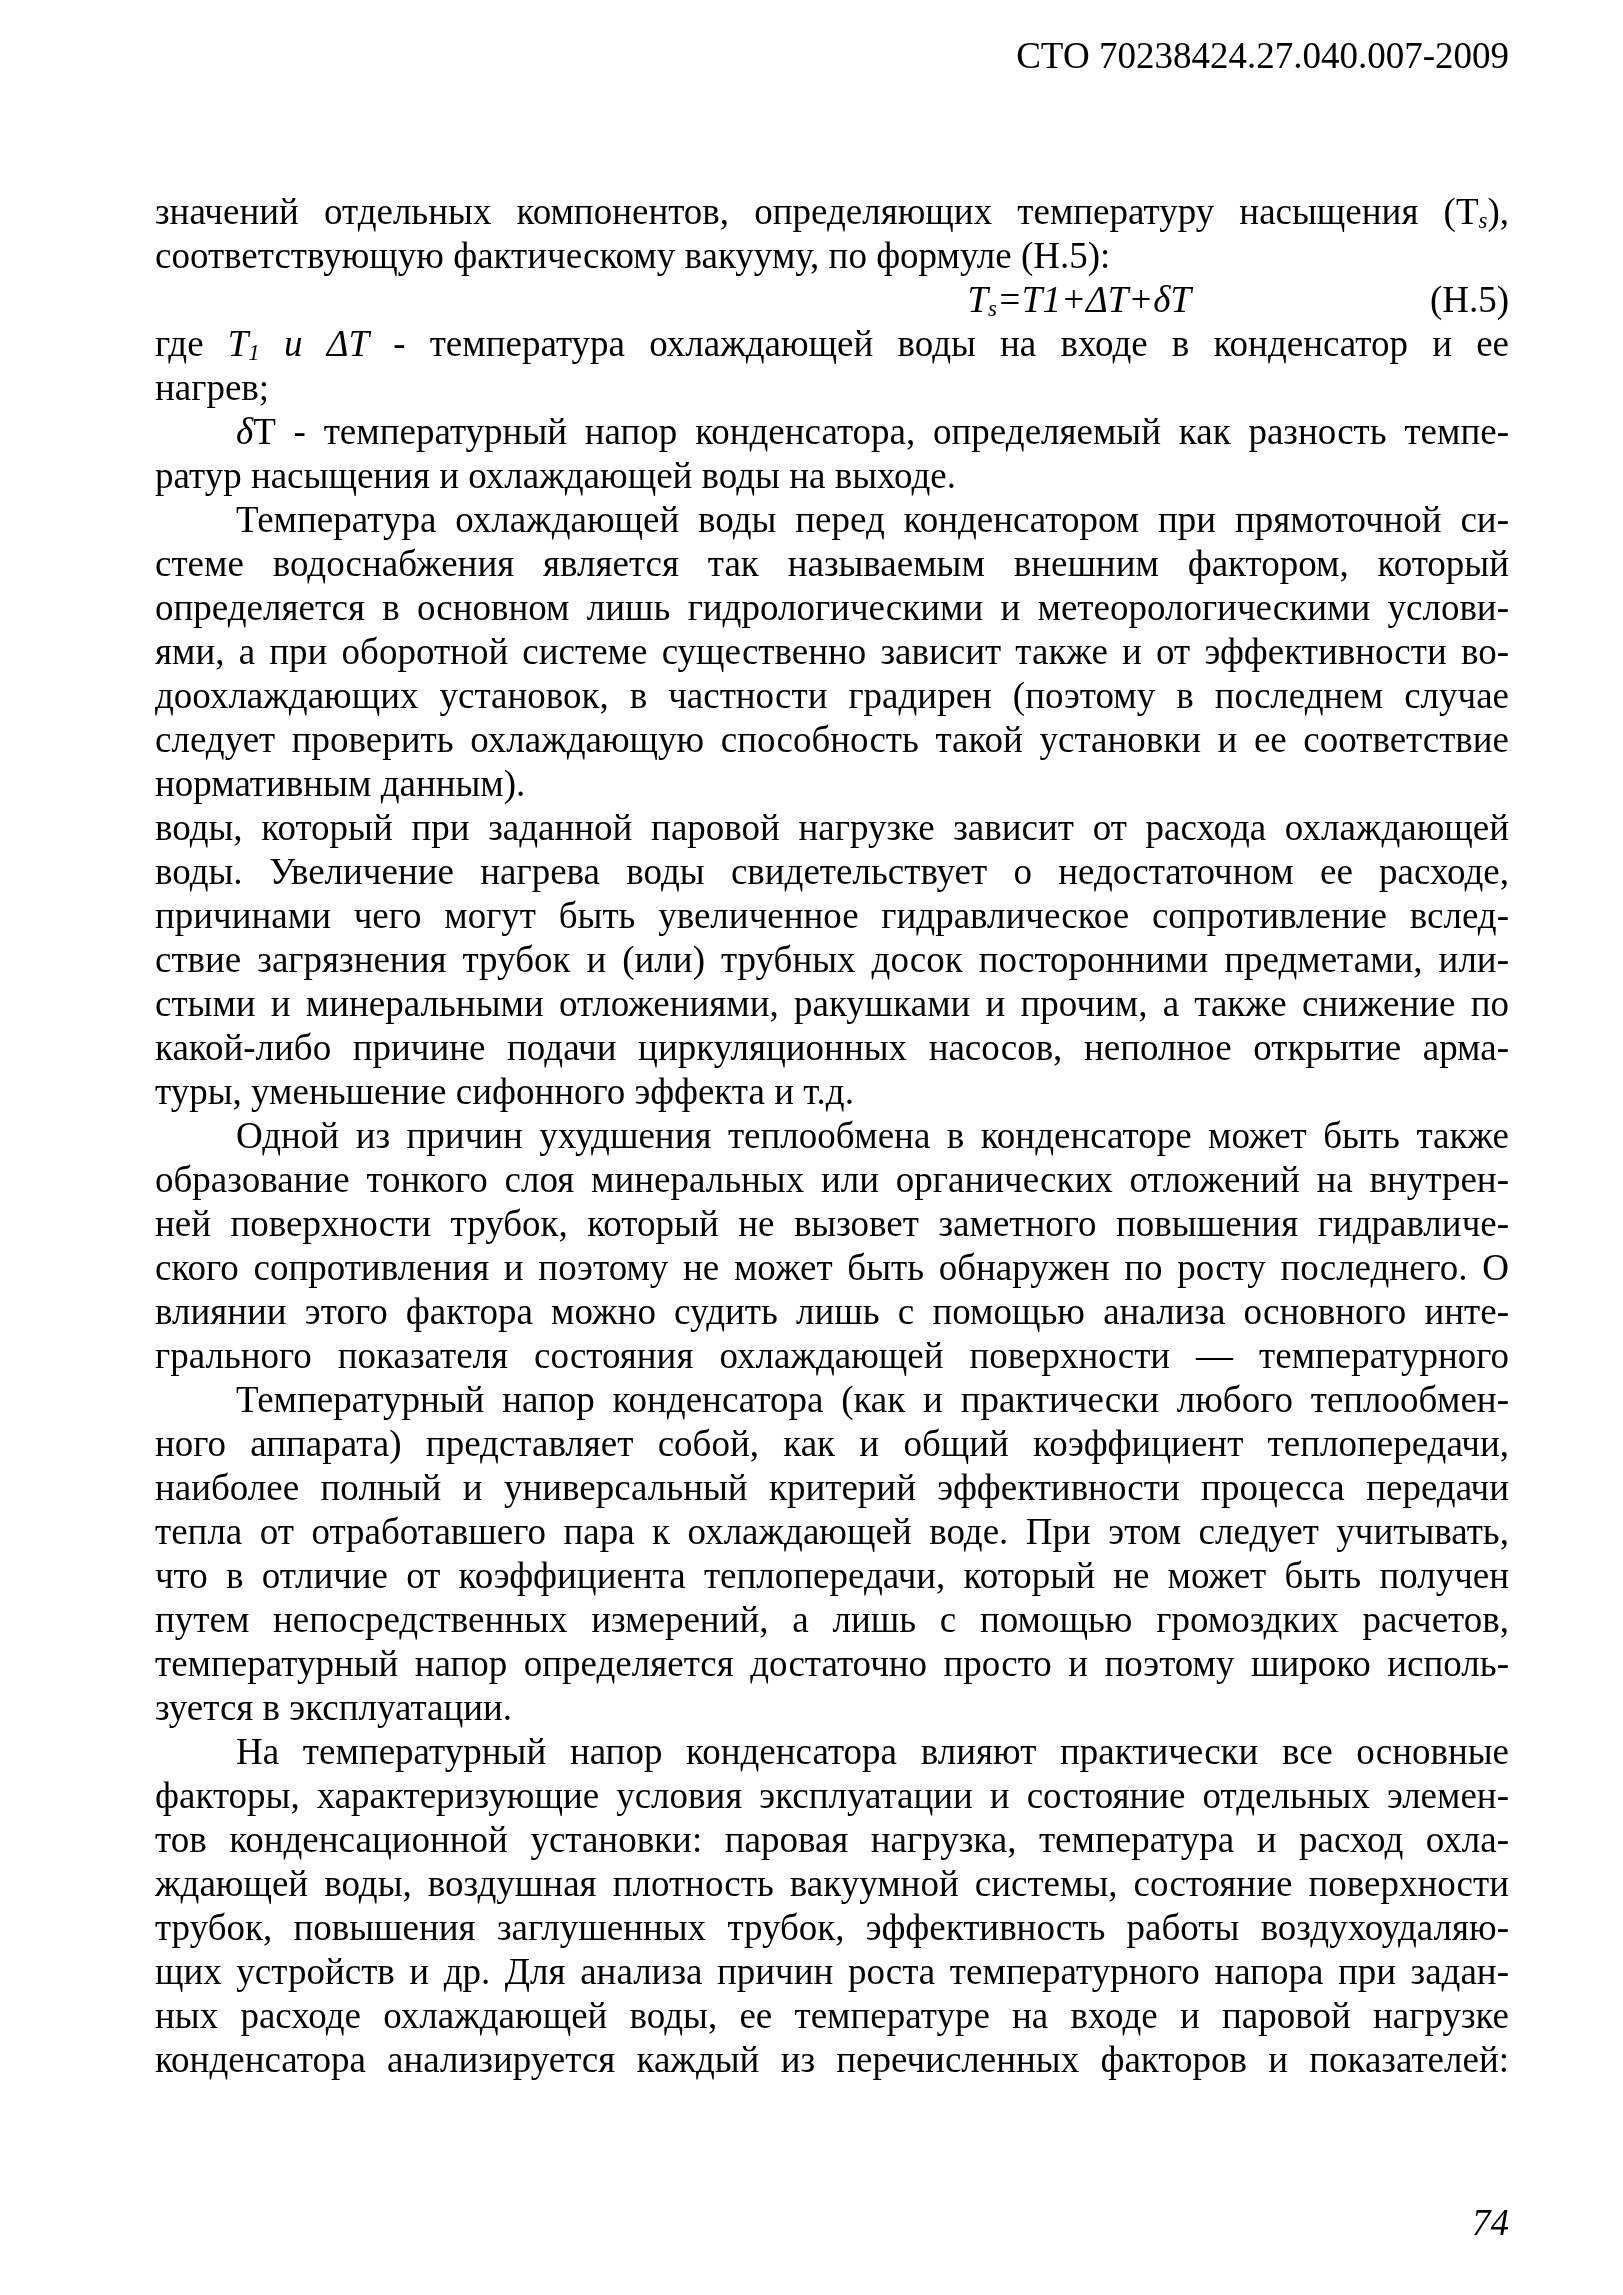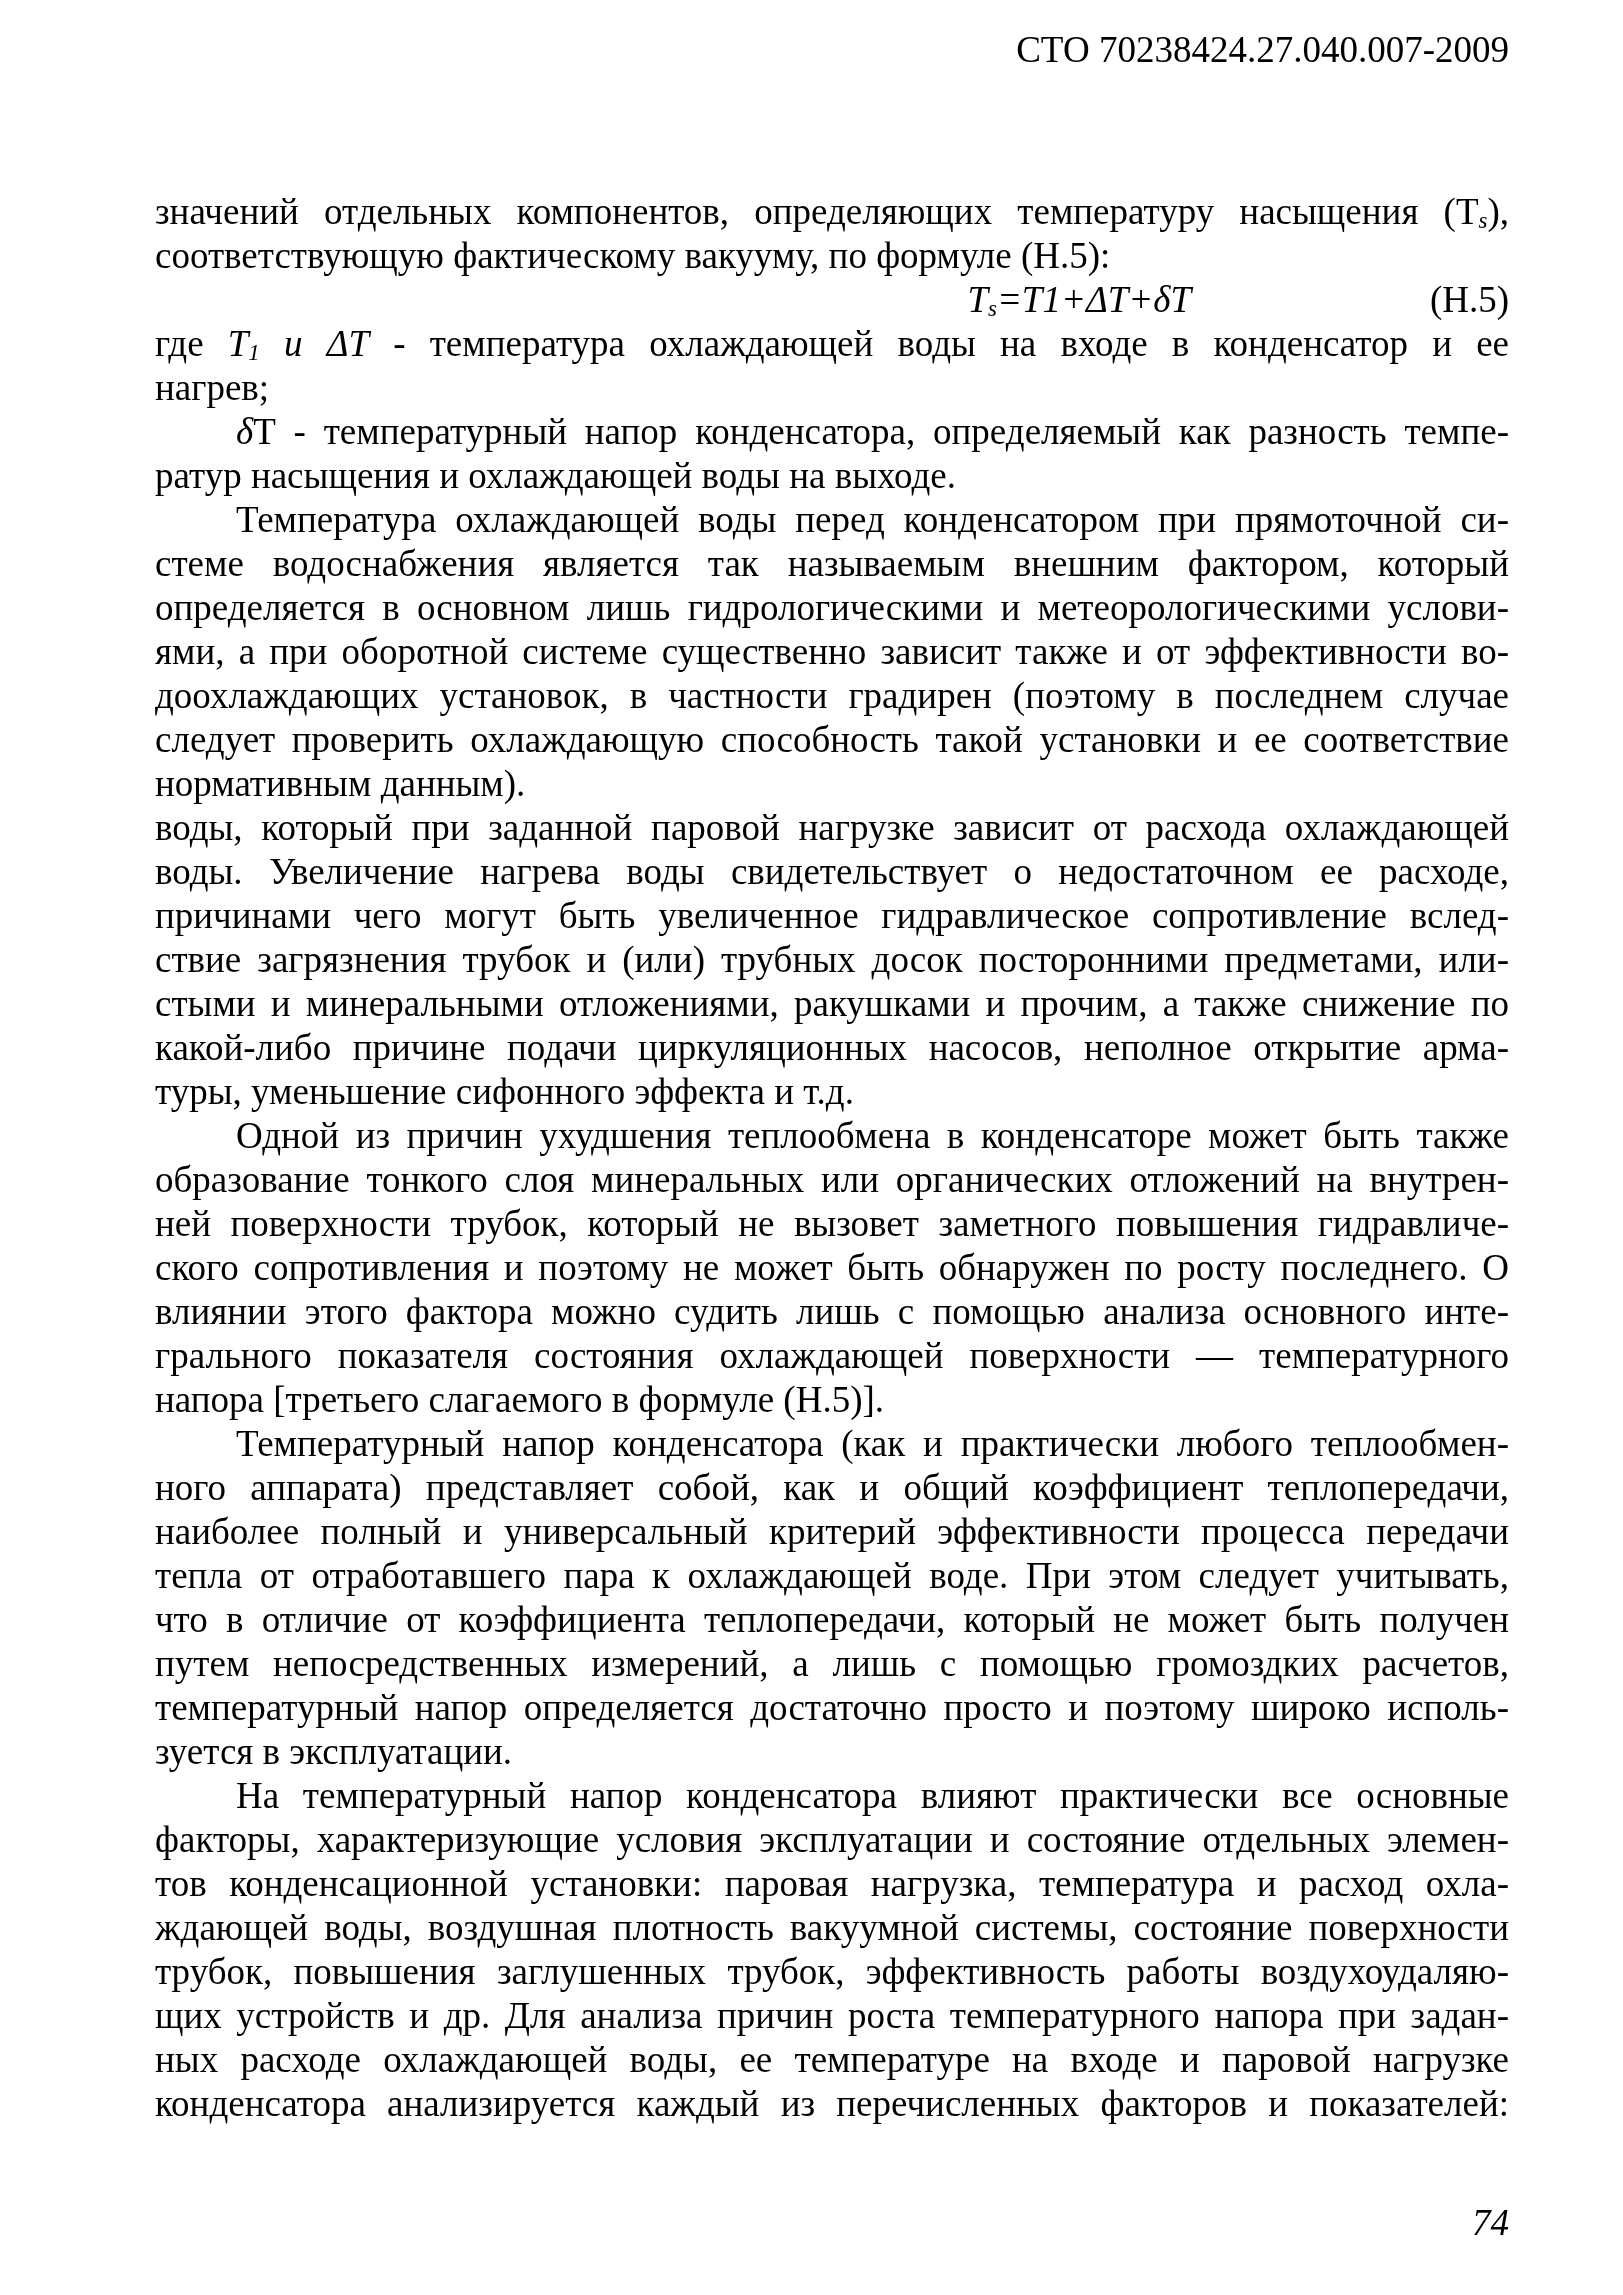--- a/index.html
+++ b/index.html
@@ -11,21 +11,21 @@
     position: relative;
     width: 1624px;
     height: 2295px;
     background: #ffffff;
     color: #000000;
     font-family: "Liberation Serif", "DejaVu Serif", serif;
     overflow: hidden;
   }
   .doc-header {
     position: absolute;
-    top: 28px;
+    top: 34px;
     left: 155px;
     right: 115px;
     text-align: right;
     font-size: 37px;
     line-height: 44px;
     white-space: nowrap;
   }
   .body-text {
     position: absolute;
     top: 145px;
@@ -112,21 +112,20 @@
       <div class="line"><span>ствие загрязнения трубок и (или) трубных досок посторонними предметами, или-</span></div>
       <div class="line"><span>стыми и минеральными отложениями, ракушками и прочим, а также снижение по</span></div>
       <div class="line"><span>какой-либо причине подачи циркуляционных насосов, неполное открытие арма-</span></div>
       <div class="line last"><span>туры, уменьшение сифонного эффекта и т.д.</span></div>
       <div class="line indent"><span>Одной из причин ухудшения теплообмена в конденсаторе может быть также</span></div>
       <div class="line"><span>образование тонкого слоя минеральных или органических отложений на внутрен-</span></div>
       <div class="line"><span>ней поверхности трубок, который не вызовет заметного повышения гидравличе-</span></div>
       <div class="line"><span>ского сопротивления и поэтому не может быть обнаружен по росту последнего. О</span></div>
       <div class="line"><span>влиянии этого фактора можно судить лишь с помощью анализа основного инте-</span></div>
       <div class="line"><span>грального показателя состояния охлаждающей поверхности — температурного</span></div>
-      <div class="line last"><span>напора [третьего слагаемого в формуле (Н.5)].</span></div>
       <div class="line indent"><span>Температурный напор конденсатора (как и практически любого теплообмен-</span></div>
       <div class="line"><span>ного аппарата) представляет собой, как и общий коэффициент теплопередачи,</span></div>
       <div class="line"><span>наиболее полный и универсальный критерий эффективности процесса передачи</span></div>
       <div class="line"><span>тепла от отработавшего пара к охлаждающей воде. При этом следует учитывать,</span></div>
       <div class="line"><span>что в отличие от коэффициента теплопередачи, который не может быть получен</span></div>
       <div class="line"><span>путем непосредственных измерений, а лишь с помощью громоздких расчетов,</span></div>
       <div class="line"><span>температурный напор определяется достаточно просто и поэтому широко исполь-</span></div>
       <div class="line last"><span>зуется в эксплуатации.</span></div>
       <div class="line indent"><span>На температурный напор конденсатора влияют практически все основные</span></div>
       <div class="line"><span>факторы, характеризующие условия эксплуатации и состояние отдельных элемен-</span></div>

